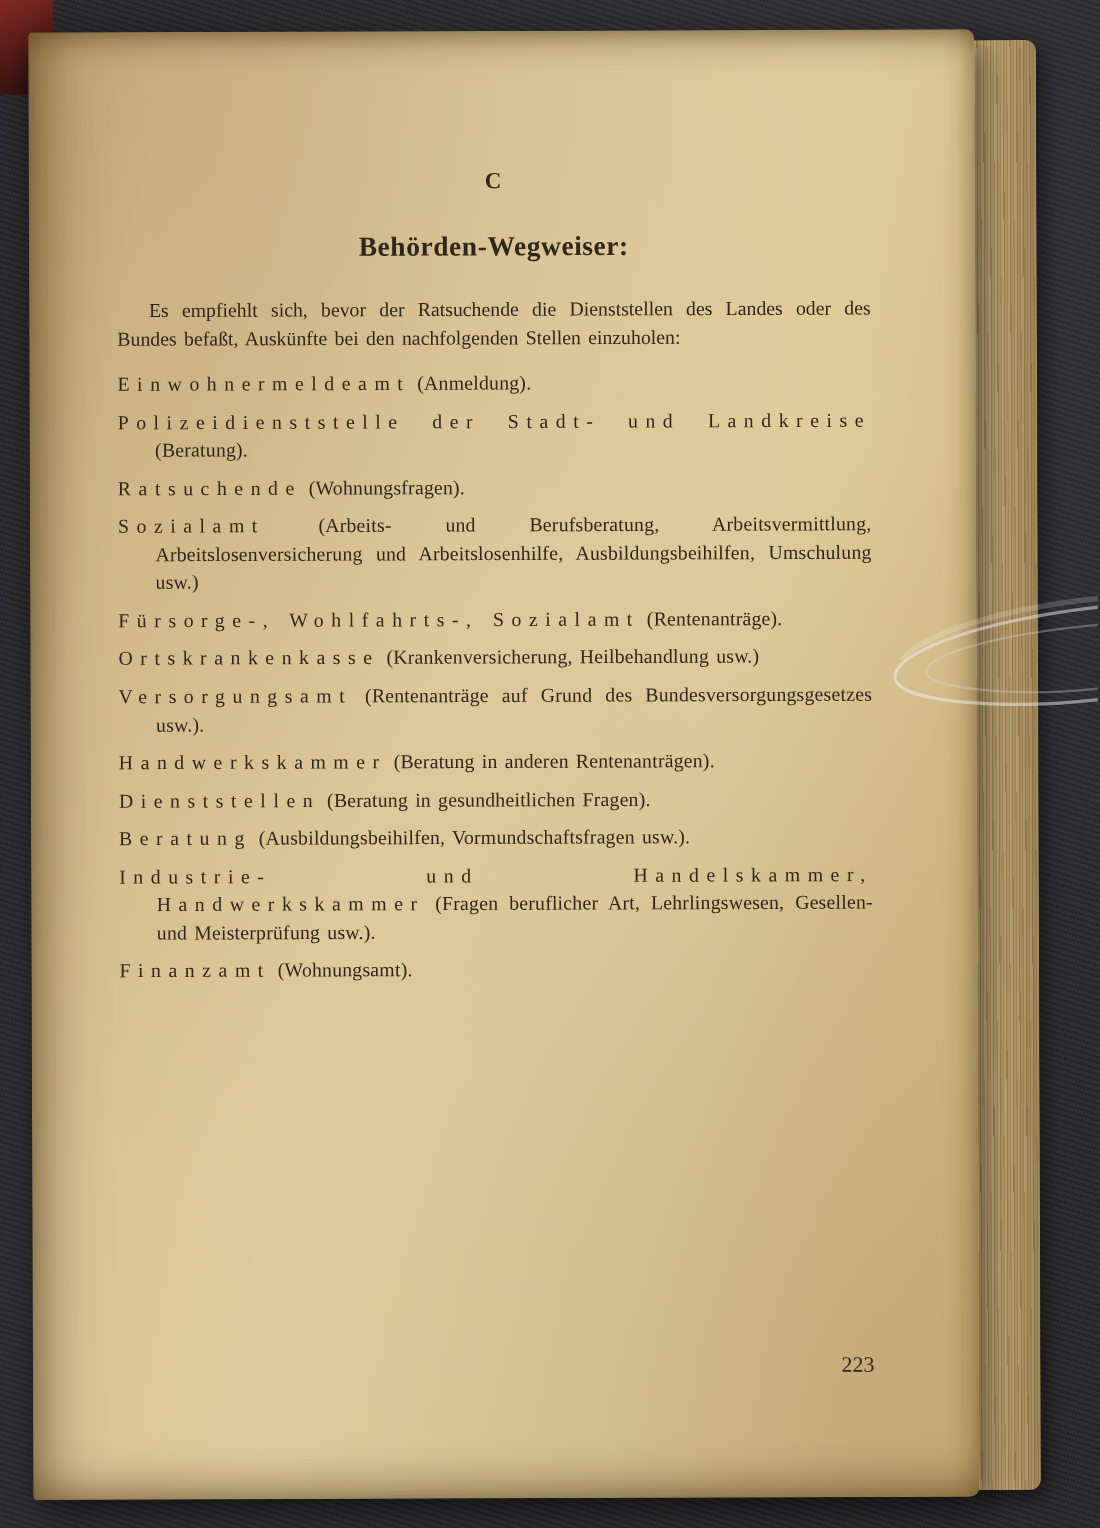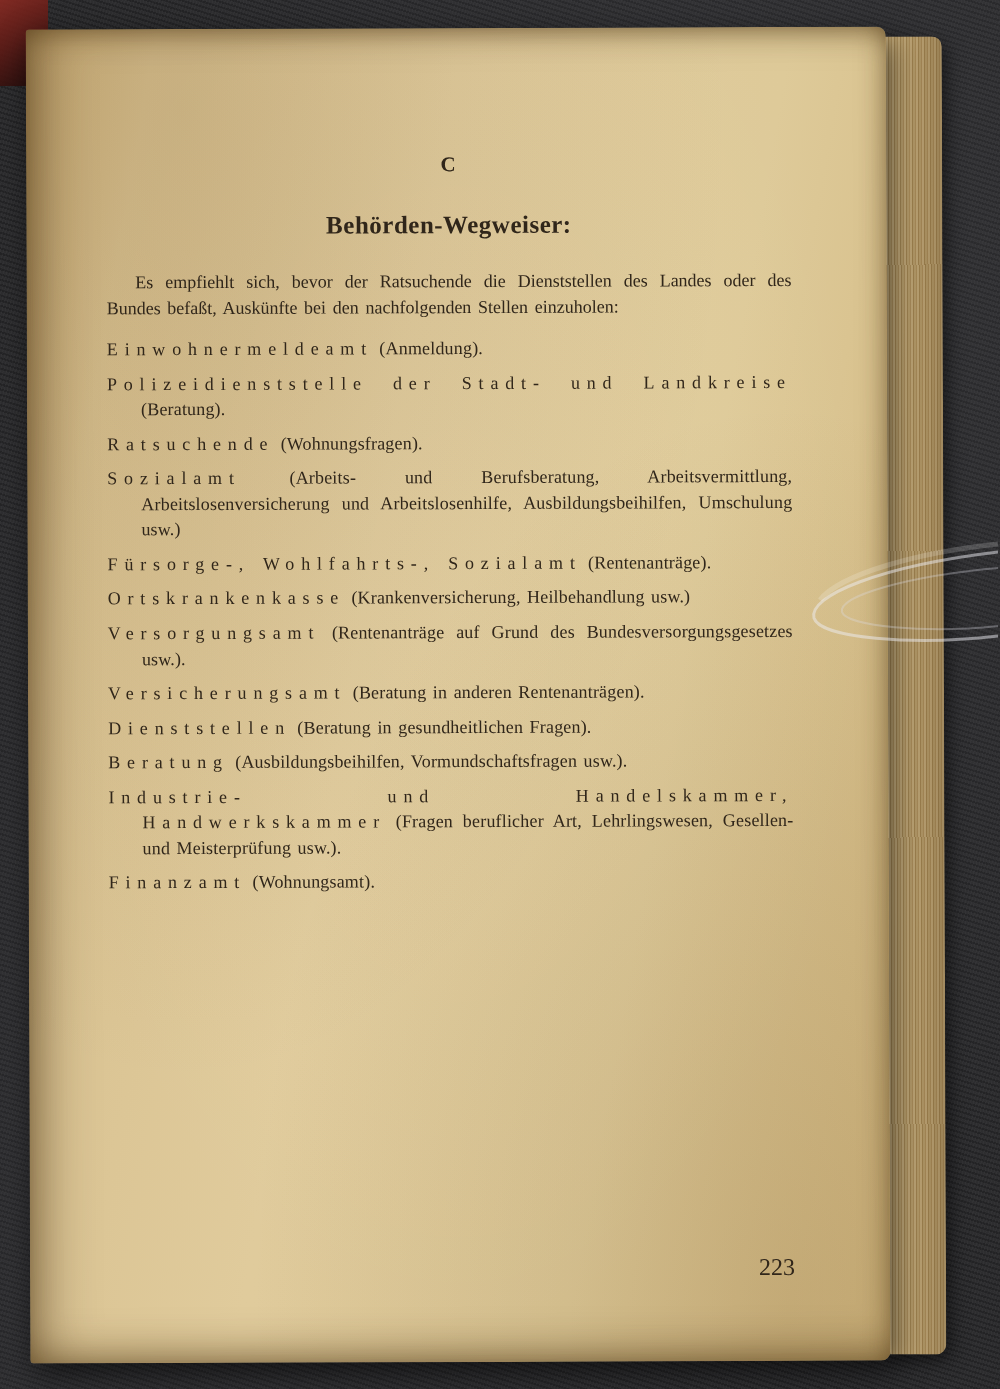--- a/index.html
+++ b/index.html
@@ -98,22 +98,22 @@
     padding-left: 34px;
     text-indent: -34px;
     word-spacing: 0.10em;
     margin: 0 0 9px 0;
   }
   .kw { letter-spacing: 0.38em; }
   .detail { letter-spacing: 0.01em; }
   .page-number {
     position: absolute;
     right: 95px;
-    bottom: 80px;
-    font-size: 24px;
+    bottom: 108px;
+    font-size: 20px;
     color: #30261a;
   }
   .clip {
     position: absolute;
     left: 800px;
     top: 524px;
     width: 200px;
     height: 170px;
     pointer-events: none;
   }
@@ -135,21 +135,21 @@
         <p class="intro">Es empfiehlt sich, bevor der Ratsuchende die Dienststellen des Landes oder des Bundes befaßt, Auskünfte bei den nachfolgenden Stellen einzuholen:</p>
 
         <div class="entries">
           <p class="entry"><span class="kw">Einwohnermeldeamt</span> <span class="detail">(Anmeldung).</span></p>
           <p class="entry"><span class="kw">Polizeidienststelle der Stadt- und Landkreise</span> <span class="detail">(Beratung).</span></p>
           <p class="entry"><span class="kw">Ratsuchende</span> <span class="detail">(Wohnungsfragen).</span></p>
           <p class="entry"><span class="kw">Sozialamt</span> <span class="detail">(Arbeits- und Berufsberatung, Arbeitsvermittlung, Arbeitslosenversicherung und Arbeitslosenhilfe, Ausbildungsbeihilfen, Umschulung usw.)</span></p>
           <p class="entry"><span class="kw">Fürsorge-, Wohlfahrts-, Sozialamt</span> <span class="detail">(Rentenanträge).</span></p>
           <p class="entry"><span class="kw">Ortskrankenkasse</span> <span class="detail">(Krankenversicherung, Heilbehandlung usw.)</span></p>
           <p class="entry"><span class="kw">Versorgungsamt</span> <span class="detail">(Rentenanträge auf Grund des Bundesversorgungsgesetzes usw.).</span></p>
-          <p class="entry"><span class="kw">Versicherungsamt</span> <span class="detail">(Beratung in anderen Rentenanträgen).</span></p>
+          <p class="entry"><span class="kw">Handwerkskammer</span> <span class="detail">(Beratung in anderen Rentenanträgen).</span></p>
           <p class="entry"><span class="kw">Dienststellen</span> <span class="detail">(Beratung in gesundheitlichen Fragen).</span></p>
           <p class="entry"><span class="kw">Beratung</span> <span class="detail">(Ausbildungsbeihilfen, Vormundschaftsfragen usw.).</span></p>
           <p class="entry"><span class="kw">Industrie- und Handelskammer, Handwerkskammer</span> <span class="detail">(Fragen beruflicher Art, Lehrlingswesen, Gesellen- und Meisterprüfung usw.).</span></p>
           <p class="entry"><span class="kw">Finanzamt</span> <span class="detail">(Wohnungsamt).</span></p>
         </div>
 
         <div class="page-number">223</div>
       </div>
     </div>
   </div>

